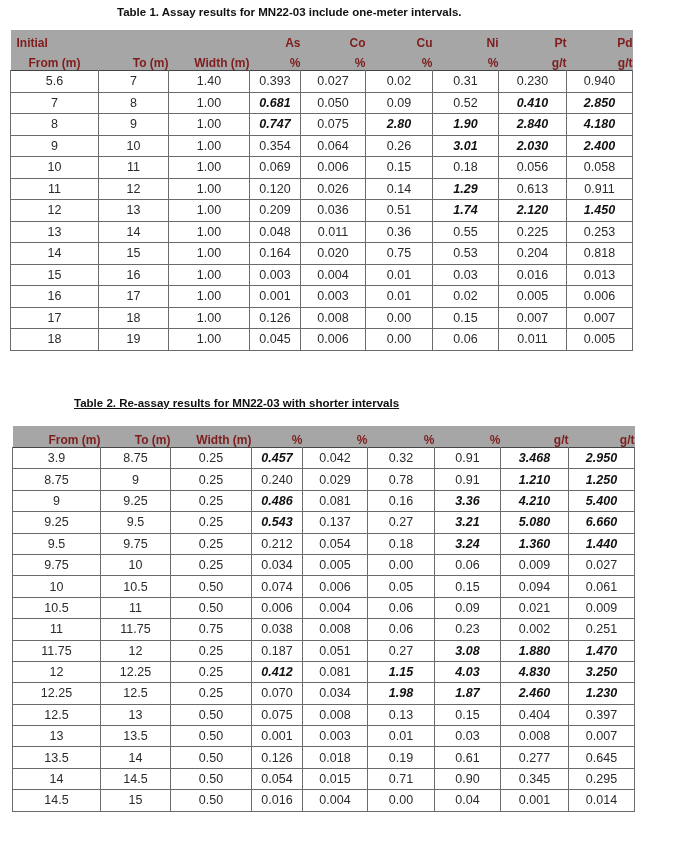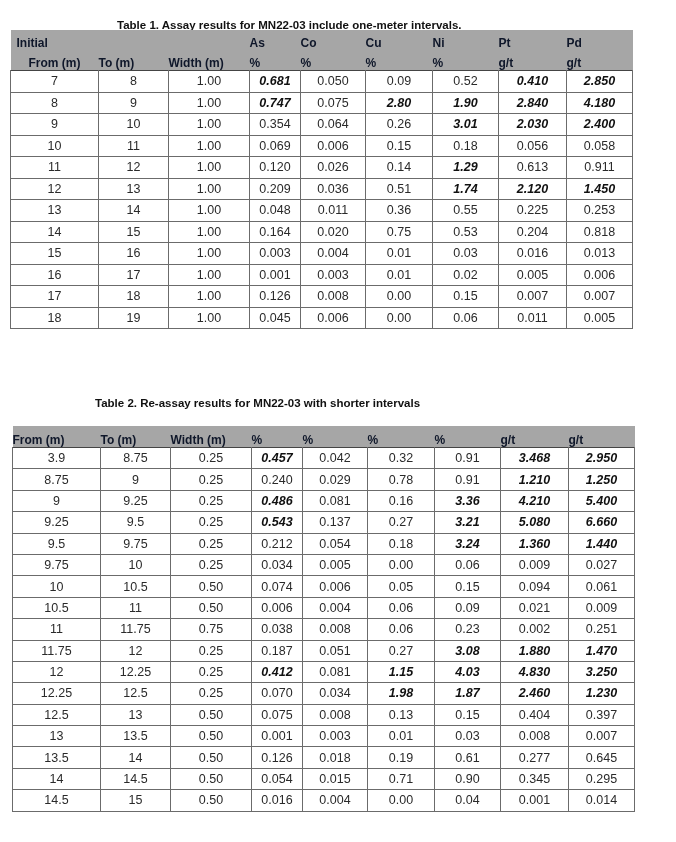--- a/index.html
+++ b/index.html
@@ -5,22 +5,22 @@
   html, body { margin: 0; padding: 0; background: #ffffff; }
   body {
     width: 676px; height: 842px; position: relative; overflow: hidden;
     font-family: "Liberation Sans", "DejaVu Sans", sans-serif;
     color: #1a1a1a;
   }
   .caption {
     position: absolute; left: 0; width: 676px;
     font-size: 11.5px; font-weight: bold; color: #111;
   }
-  #cap1 { top: 19px; text-indent: 0; padding-left: 117px; box-sizing: border-box; }
-  #cap2 { top: 397px; padding-left: 95px; box-sizing: border-box; }
+  #cap1 { top: 6px; text-indent: 0; padding-left: 117px; box-sizing: border-box; }
+  #cap2 { top: 397px; padding-left: 74px; box-sizing: border-box; text-decoration: underline; }
 
   table.assay {
     position: absolute;
     border-collapse: collapse;
     table-layout: fixed;
     font-size: 12px;
   }
   #t1 { left: 10px; top: 30px; width: 622px; }
   #t2 { left: 12px; top: 426px; width: 621px; }
 
@@ -30,30 +30,30 @@
   table.assay col.c3 { width: 51px; }
   table.assay col.c4 { width: 65px; }
   table.assay col.c5 { width: 67px; }
   table.assay col.c6 { width: 66px; }
   table.assay col.c7 { width: 68px; }
   table.assay col.c8 { width: 66px; }
 
   thead th {
     background: #a6a6a6;
     font-weight: bold;
-    color: #0f172a;
+    color: #7f1d1d;
     padding: 0;
     border: none;
     vertical-align: bottom;
   }
   #t1 thead tr th { height: 20px; }
   #t2 thead tr th { height: 21px; }
 
   th.left { text-align: left; padding-left: 6px; }
-  th.center { text-align: left; }
+  th.center { text-align: right; }
   th.from { text-align: center; }
 
   tbody td {
     border: 1px solid #6b6b6b;
     text-align: center;
     height: 20.5px;
     padding: 0;
     color: #2a2a2a;
     font-size: 12.5px;
   }
@@ -97,20 +97,31 @@
       <th class="center">%</th>
       <th class="center">%</th>
       <th class="center">%</th>
       <th class="center">%</th>
       <th class="center">g/t</th>
       <th class="center">g/t</th>
     </tr>
   </thead>
   <tbody id="t1-body">
       <tr>
+        <td>5.6</td>
+        <td>7</td>
+        <td>1.40</td>
+        <td>0.393</td>
+        <td>0.027</td>
+        <td>0.02</td>
+        <td>0.31</td>
+        <td>0.230</td>
+        <td>0.940</td>
+      </tr>
+      <tr>
         <td>7</td>
         <td>8</td>
         <td>1.00</td>
         <td class="b">0.681</td>
         <td>0.050</td>
         <td>0.09</td>
         <td>0.52</td>
         <td class="b">0.410</td>
         <td class="b">2.850</td>
       </tr>

